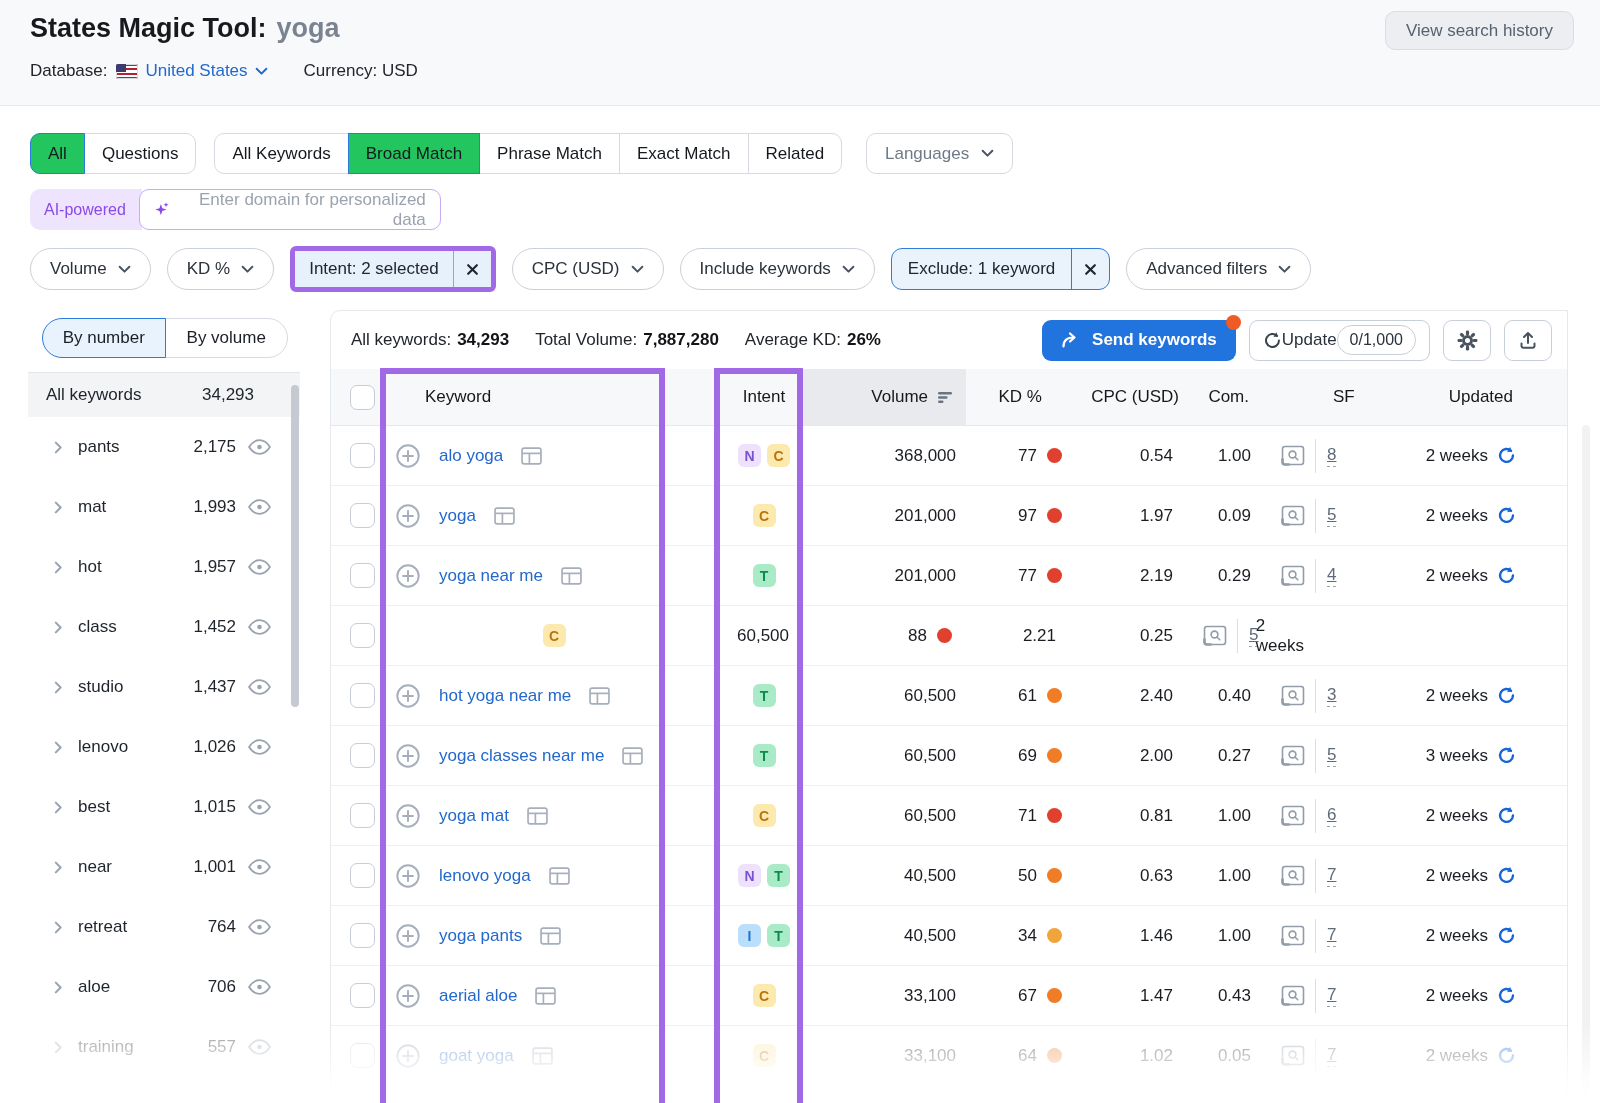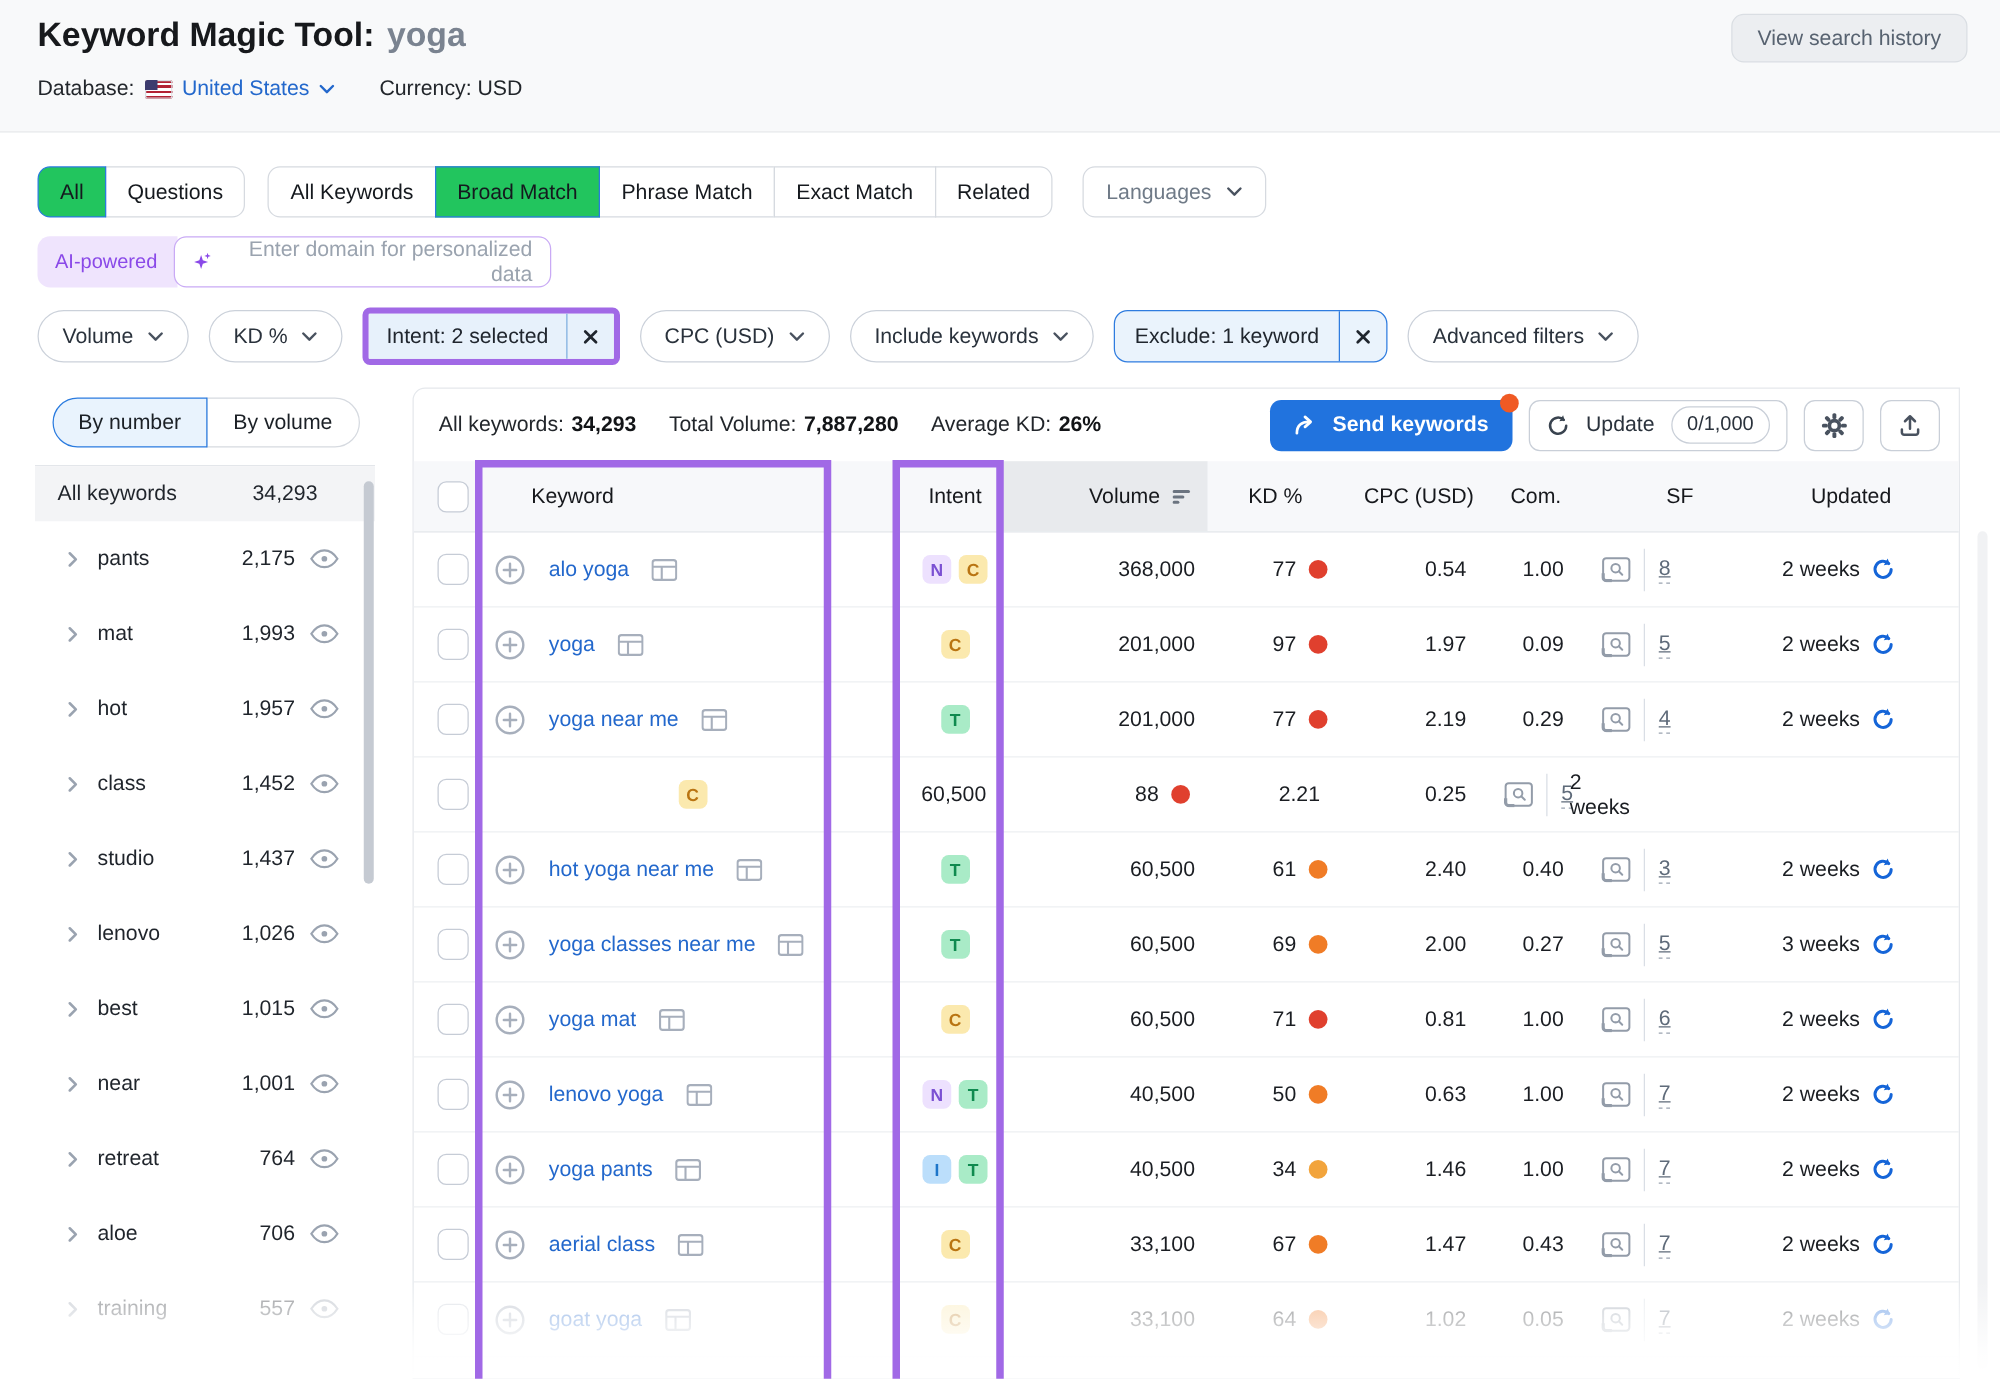--- a/index.html
+++ b/index.html
@@ -83,21 +83,21 @@
     border:1px solid #E5E8EC; border-top-left-radius:10px; }
   .stats-row { height:58px; display:flex; align-items:center; justify-content:space-between; padding:0 15px 0 20px; }
   .stats { display:flex; gap:26px; font-size:17px; color:#22262B; white-space:nowrap; }
   .stats b { color:#121417; margin-left:6px; }
   .actions { display:flex; gap:13px; align-items:center; }
   .send-btn { position:relative; height:41px; background:var(--accent,#2173DE); color:#fff; border:none;
     border-radius:9px; padding:0 19px; display:flex; align-items:center; gap:11px; font-size:17px;
     font-weight:bold; cursor:pointer; font-family:inherit;justify-content:center; }
   .send-dot { position:absolute; top:-5px; right:-5px; width:15px; height:15px; border-radius:50%; background:#F05A24; }
   .update-btn { height:41px; border:1px solid #C9CFD8; background:#fff; border-radius:9px; display:flex;
-    align-items:center; gap:13px; padding:0 13px; font-size:17px; color:#2A323C; cursor:pointer; font-family:inherit; }
+    align-items:center; gap:0; padding:0 13px; font-size:17px; color:#2A323C; cursor:pointer; font-family:inherit; }
   .quota-pill { height:30px; border:1px solid #C9CFD8; border-radius:15px; padding:0 12px; display:flex;
     align-items:center; font-size:16px; color:#2A323C; }
   .icon-btn { width:48px; height:41px; border:1px solid #C9CFD8; background:#fff; border-radius:9px;
     display:flex; align-items:center; justify-content:center; cursor:pointer; }
 
   
   .grid-cols { display:grid; grid-template-columns:48px 330px 90px 167px 110px 117px 78px 95px 203px; align-items:center; }
   .thead { height:57px; background:#F7F8FA; border-bottom:1px solid #E5E8EC; font-size:17px; color:#16181C; }
   .th { height:100%; display:flex; align-items:center; }
   .th-check { padding-left:19px; }
@@ -140,21 +140,21 @@
   .ov-keyword { left:380px; top:368px; width:285px; height:760px; }
   .ov-intent { left:714px; top:368px; width:89px; height:760px; }
   .fade { position:absolute; left:0; bottom:0; width:1600px; height:78px; z-index:20; pointer-events:none;
     background:linear-gradient(180deg, rgba(255,255,255,0) 0%, rgba(255,255,255,.88) 72%, #fff 100%); }
 </style>
 </head>
 <body>
 
 <div class="top-band">
   <div class="page-title">
-    <span>Keyword Magic Tool:</span><span class="query">yoga</span>
+    <span>States Magic Tool:</span><span class="query">yoga</span>
   </div>
   <div class="view-history">
     <span>View search history</span>
   </div>
   <div class="db-row">
     <span>Database:</span>
     <span class="flag"></span>
     <span class="db-link">
       <span>United States</span>
       <svg width="13" height="9" viewBox="0 0 12 8">
@@ -922,21 +922,21 @@
 
   <div class="trow grid-cols">
     <div class="cell cell-check">
           <span class="checkbox"></span>
         </div>
     <div class="cell cell-keyword">
       <svg width="26" height="26" viewBox="0 0 20 20">
         <circle cx="10" cy="10" r="8.2" fill="none" stroke="#A7AFBC" stroke-width="1.5"></circle>
         <path d="M10 6.2 V13.8 M6.2 10 H13.8" stroke="#A7AFBC" stroke-width="1.5" stroke-linecap="round"></path>
       </svg>
-      <a class="kw-link">aerial class</a>
+      <a class="kw-link">aerial aloe</a>
       <svg width="21" height="18" viewBox="0 0 20 17">
         <rect x="1" y="1" width="18" height="15" rx="2" fill="none" stroke="#A7AFBC" stroke-width="1.6"></rect>
         <path d="M1 6 H19" stroke="#A7AFBC" stroke-width="1.6"></path>
         <path d="M8 6 V16" stroke="#A7AFBC" stroke-width="1.6"></path>
       </svg>
     </div>
     <div class="cell cell-intent">
           <span class="badge" style="background: rgb(251, 233, 174); color: rgb(185, 116, 18);">C</span>
         </div>
     <div class="cell cell-volume">33,100</div>

